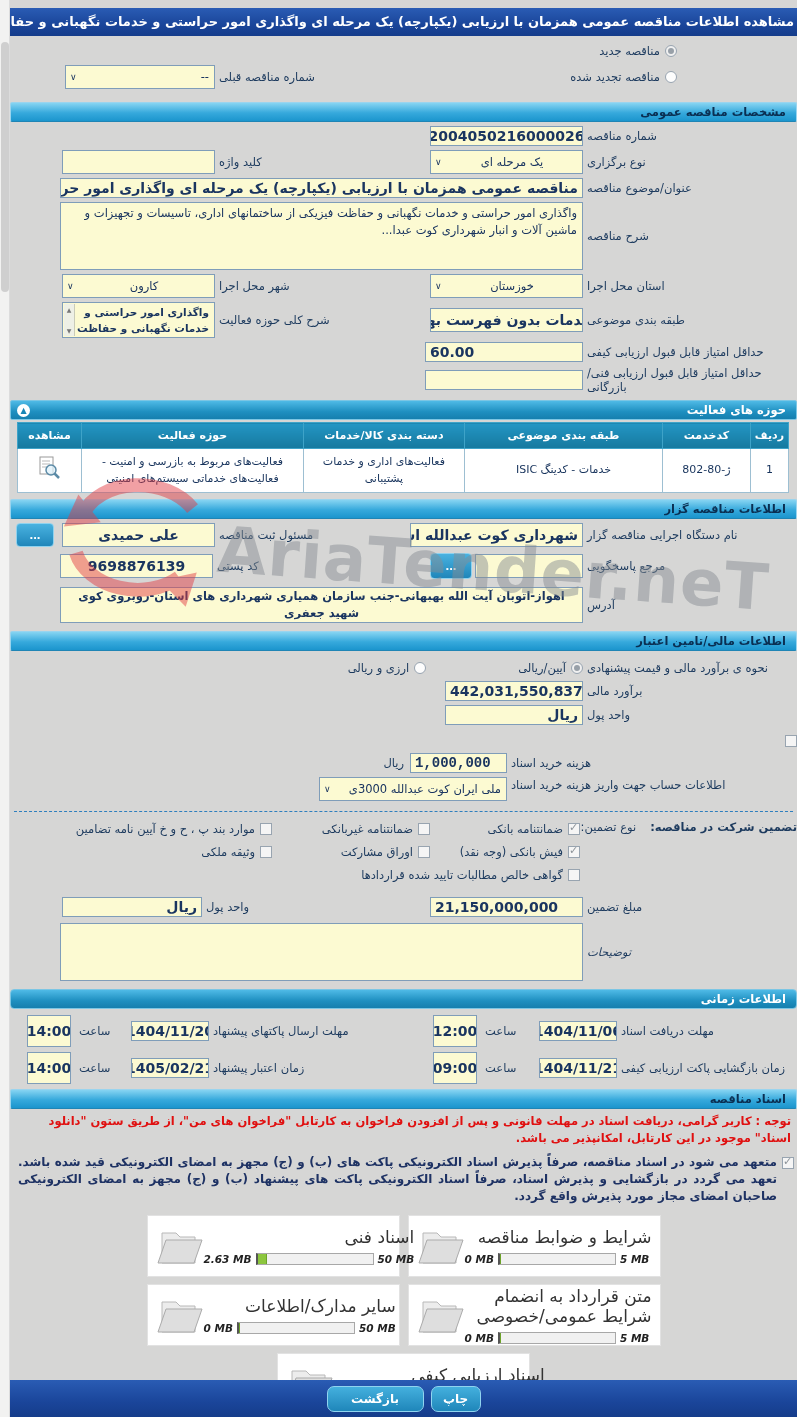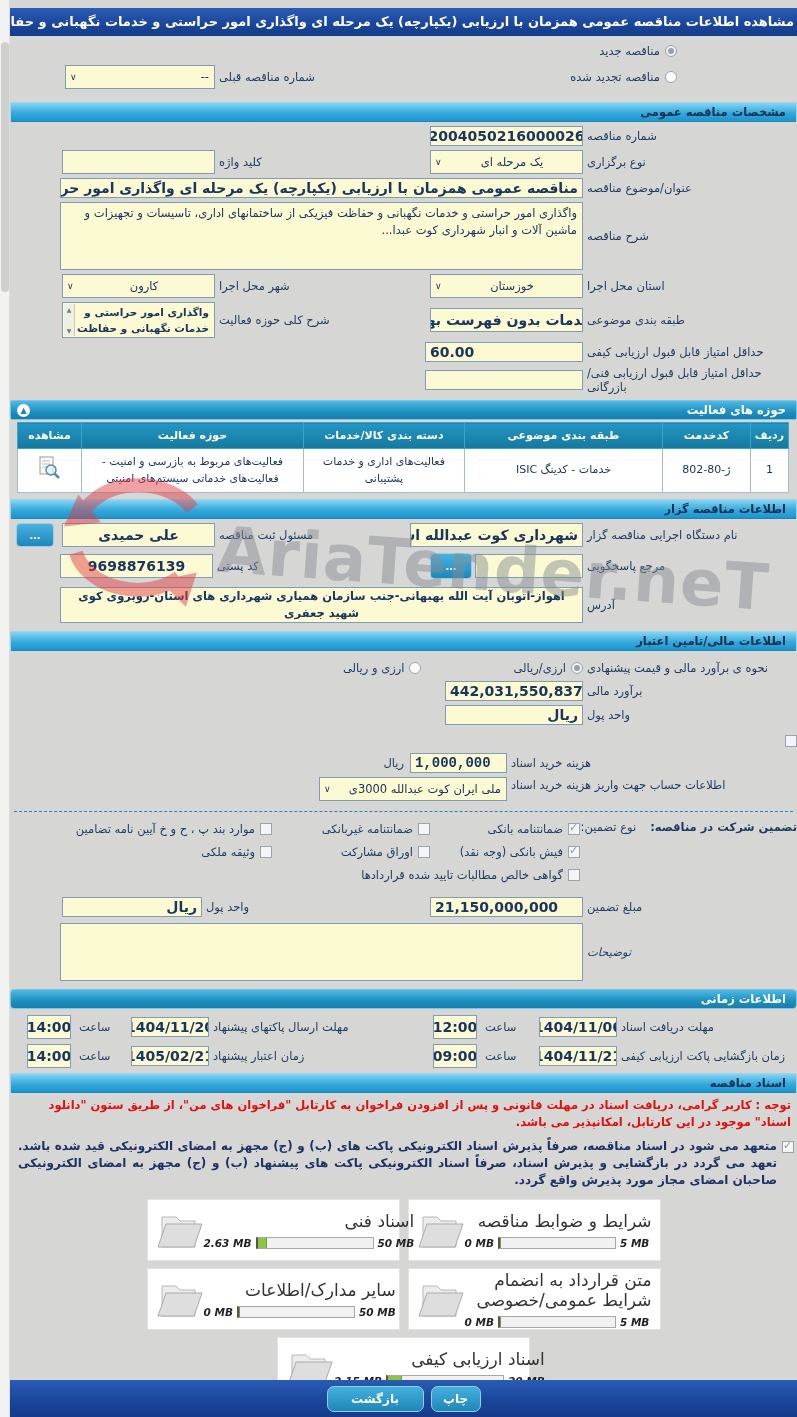--- a/index.html
+++ b/index.html
@@ -122,21 +122,21 @@
   .gcol1 { width:150px; } .gcol2 { width:158px; } .gcol3 { width:262px; }
   .gopt { display:flex; align-items:center; height:17px; margin-bottom:6px; white-space:nowrap; }
   .gopt .cb { margin-left:5px; }
 
   .srow { display:flex; align-items:center; margin-bottom:5px; }
   .slb-a { width:180px; text-align:left; padding-left:4px; }
   .slb-b { width:224px; text-align:left; padding-left:4px; }
   .sh { width:62px; text-align:left; padding-left:8px; }
   .sh2 { width:60px; text-align:left; padding-left:8px; }
   .sd { width:78px; height:20px; justify-content:center; }
-  .st { width:44px; height:24px; justify-content:center; }
+  .st { width:44px; height:32px; justify-content:center; }
 
   .notice { color:#e01010; font-weight:bold; line-height:1.5; padding:4px 6px 2px 6px; }
   .commit { display:flex; align-items:flex-start; padding:4px 3px 2px 8px; }
   .commit .cb { margin-left:5px; margin-top:3px; }
   .commit-text { flex:1; font-weight:bold; font-size:12px; color:#1e3264; line-height:1.45; text-align:justify; }
 
   .upl-row { display:flex; justify-content:center; gap:8px; margin-top:7px; direction:rtl; }
   .upcard { width:253px; height:62px; background:#fff; border:1px solid #e2e2e2; display:flex; direction:ltr; align-items:center; padding:4px 8px 4px 6px; }
   .upcard .ficon { flex:0 0 50px; }
   .upbody { flex:1; display:flex; flex-direction:column; justify-content:center; gap:6px; }
@@ -314,21 +314,21 @@
     </div>
   </section>
 
   <section>
     <div class="sechead">اطلاعات مالی/تامین اعتبار</div>
     <div class="content">
       <div class="frow" style="margin:6px 0;">
         <span class="lb lb1">نحوه ی برآورد مالی و قیمت پیشنهادی</span>
         <span class="opt">
           <span class="radio checked"></span>
-          <span class="lb">ارزی/ریالی</span>
+          <span class="lb">آیین/ریالی</span>
         </span>
         <span class="opt opt2">
           <span class="radio"></span>
           <span class="lb">ارزی و ریالی</span>
         </span>
       </div>
       <div class="frow">
         <span class="lb lb1">برآورد مالی</span>
         <span class="yinp in-money" style="justify-content:flex-end;">442,031,550,837</span>
       </div>

